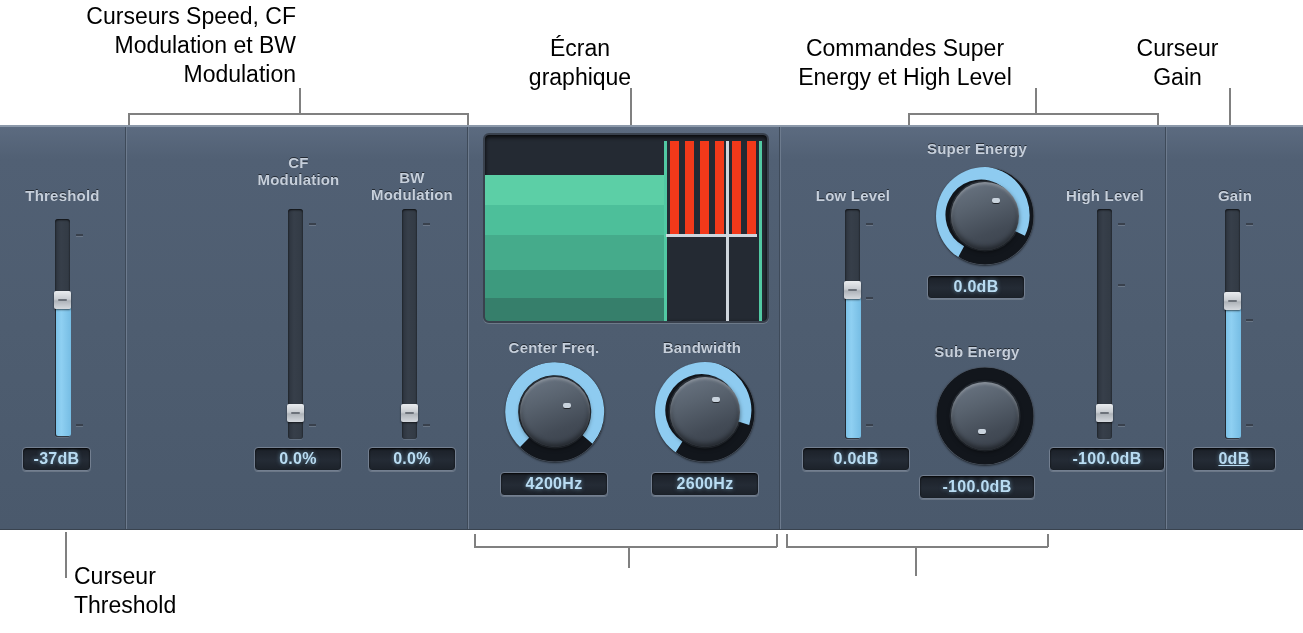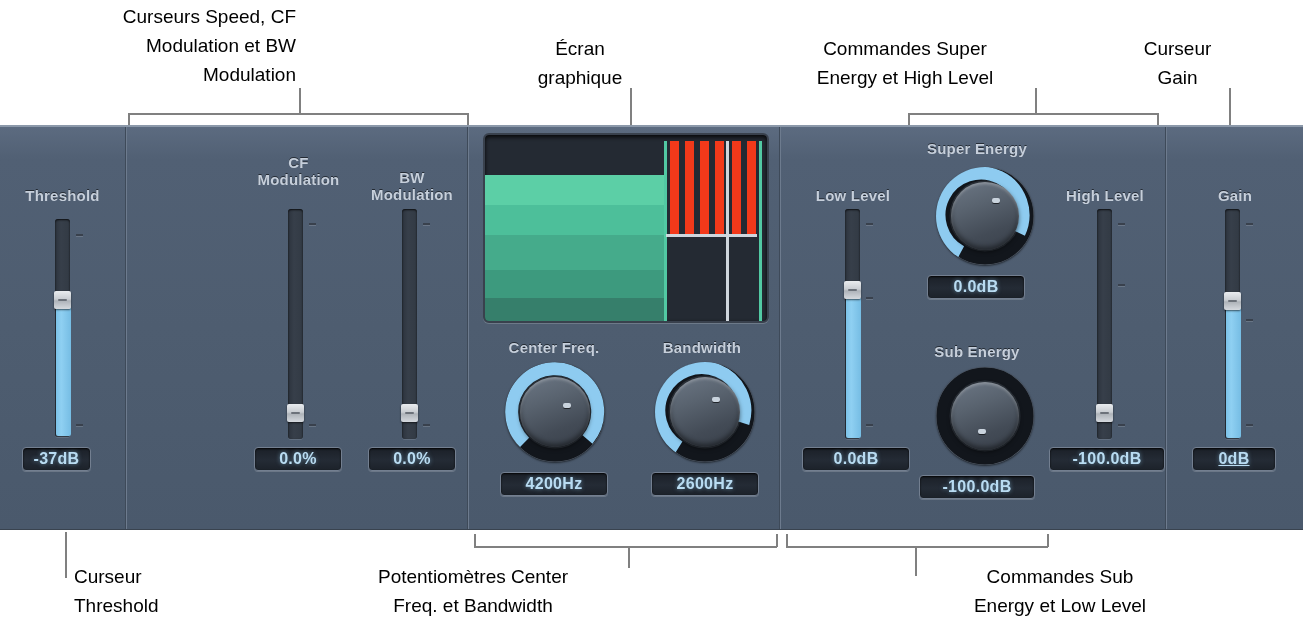--- a/index.html
+++ b/index.html
@@ -8,21 +8,21 @@
     width: 1303px; height: 633px;
     background: #ffffff;
     font-family: "Liberation Sans", sans-serif;
     overflow: hidden;
   }
   #root { position: relative; width: 1303px; height: 633px; background:#fff; }
 
   
   .callout {
     position: absolute;
-    font-size: 19px;
+    font-size: 23px;
     line-height: 29px;
     color: #000;
     white-space: pre-line;
   }
   .callout.right { text-align: right; }
   .callout.center { text-align: center; }
   .callout.left { text-align: left; }
 
   .leader { position: absolute; background: #808080; }
   .leader.v { width: 1.5px; }
@@ -159,24 +159,20 @@
 Modulation</div>
   <div class="callout center" style="left:760px; top:34px; width:290px;">Commandes Super
 Energy et High Level</div>
   <div class="callout center" style="left:455px; top:34px; width:250px;">Écran
 graphique</div>
   <div class="callout center" style="left:1095px; top:34px; width:165px;">Curseur
 Gain</div>
 
   <div class="callout left" style="left:74px; top:562px; width:220px;">Curseur
 Threshold</div>
-  <div class="callout center" style="left:318px; top:562px; width:310px;">Potentiomètres Center
-Freq. et Bandwidth</div>
-  <div class="callout center" style="left:915px; top:562px; width:290px;">Commandes Sub
-Energy et Low Level</div>
 
   <div class="leader v" style="left:299px; top:88px; height:26px;"></div>
   <div class="leader h" style="left:128px; top:113px; width:340px;"></div>
   <div class="leader v" style="left:128px; top:113px; height:12px;"></div>
   <div class="leader v" style="left:467px; top:113px; height:12px;"></div>
 
   <div class="leader v" style="left:630px; top:88px; height:37px;"></div>
 
   <div class="leader v" style="left:1035px; top:88px; height:26px;"></div>
   <div class="leader h" style="left:908px; top:113px; width:250px;"></div>

